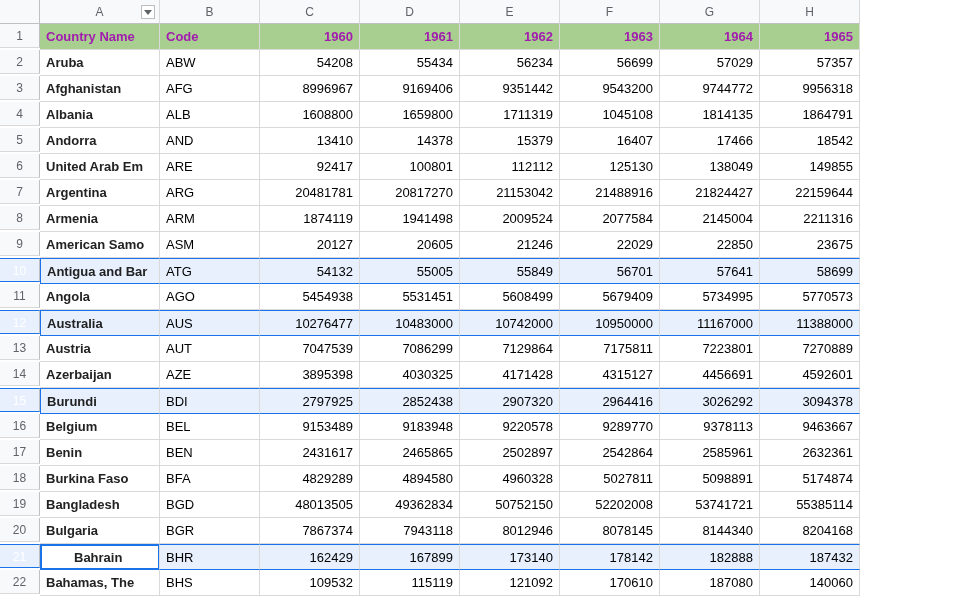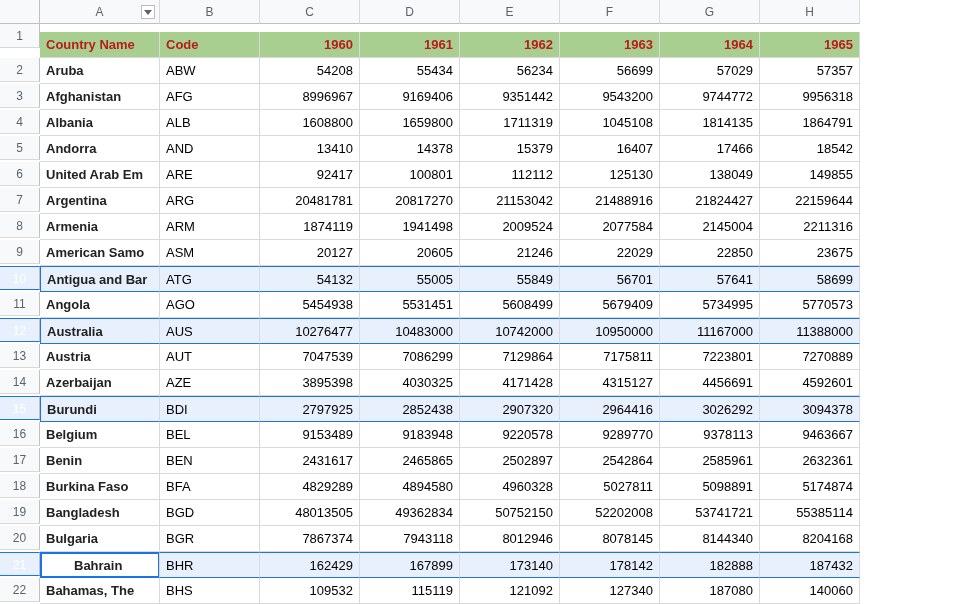--- a/index.html
+++ b/index.html
@@ -53,22 +53,21 @@
     border: 1px solid #bdbdbd;
     background: #fff;
     display: flex;
     align-items: center;
     justify-content: center;
   }
   .col-hdr .dd svg { display:block; }
   .hdr-row .cell {
     background: #a8cf8f;
     font-weight: bold;
-    color: #b91c1c;
-    margin-top: 8px;
+    color: #a21caf;
   }
   .hdr-row .num { text-align: right; }
   .name { font-weight: bold; color: #222; }
   .num { text-align: right; }
   .row-sel .row-hdr {
     background: #5f6368;
     color: #fff;
   }
   .row-sel .cell {
     background: #e8f0fe;
@@ -119,14 +118,14 @@
     <div class="row-sel row-sel-top row-sel-bot" style="display: contents;"><div class="cell row-hdr">12</div><div class="cell name first-data">Australia</div><div class="cell">AUS</div><div class="cell num">10276477</div><div class="cell num">10483000</div><div class="cell num">10742000</div><div class="cell num">10950000</div><div class="cell num">11167000</div><div class="cell num">11388000</div></div>
     <div class="" style="display: contents;"><div class="cell row-hdr">13</div><div class="cell name first-data">Austria</div><div class="cell">AUT</div><div class="cell num">7047539</div><div class="cell num">7086299</div><div class="cell num">7129864</div><div class="cell num">7175811</div><div class="cell num">7223801</div><div class="cell num">7270889</div></div>
     <div class="" style="display: contents;"><div class="cell row-hdr">14</div><div class="cell name first-data">Azerbaijan</div><div class="cell">AZE</div><div class="cell num">3895398</div><div class="cell num">4030325</div><div class="cell num">4171428</div><div class="cell num">4315127</div><div class="cell num">4456691</div><div class="cell num">4592601</div></div>
     <div class="row-sel row-sel-top row-sel-bot" style="display: contents;"><div class="cell row-hdr">15</div><div class="cell name first-data">Burundi</div><div class="cell">BDI</div><div class="cell num">2797925</div><div class="cell num">2852438</div><div class="cell num">2907320</div><div class="cell num">2964416</div><div class="cell num">3026292</div><div class="cell num">3094378</div></div>
     <div class="" style="display: contents;"><div class="cell row-hdr">16</div><div class="cell name first-data">Belgium</div><div class="cell">BEL</div><div class="cell num">9153489</div><div class="cell num">9183948</div><div class="cell num">9220578</div><div class="cell num">9289770</div><div class="cell num">9378113</div><div class="cell num">9463667</div></div>
     <div class="" style="display: contents;"><div class="cell row-hdr">17</div><div class="cell name first-data">Benin</div><div class="cell">BEN</div><div class="cell num">2431617</div><div class="cell num">2465865</div><div class="cell num">2502897</div><div class="cell num">2542864</div><div class="cell num">2585961</div><div class="cell num">2632361</div></div>
     <div class="" style="display: contents;"><div class="cell row-hdr">18</div><div class="cell name first-data">Burkina Faso</div><div class="cell">BFA</div><div class="cell num">4829289</div><div class="cell num">4894580</div><div class="cell num">4960328</div><div class="cell num">5027811</div><div class="cell num">5098891</div><div class="cell num">5174874</div></div>
     <div class="" style="display: contents;"><div class="cell row-hdr">19</div><div class="cell name first-data">Bangladesh</div><div class="cell">BGD</div><div class="cell num">48013505</div><div class="cell num">49362834</div><div class="cell num">50752150</div><div class="cell num">52202008</div><div class="cell num">53741721</div><div class="cell num">55385114</div></div>
     <div class="" style="display: contents;"><div class="cell row-hdr">20</div><div class="cell name first-data">Bulgaria</div><div class="cell">BGR</div><div class="cell num">7867374</div><div class="cell num">7943118</div><div class="cell num">8012946</div><div class="cell num">8078145</div><div class="cell num">8144340</div><div class="cell num">8204168</div></div>
     <div class="row-sel row-sel-top row-sel-bot row-active" style="display: contents;"><div class="cell row-hdr">21</div><div class="cell name first-data">Bahrain</div><div class="cell">BHR</div><div class="cell num">162429</div><div class="cell num">167899</div><div class="cell num">173140</div><div class="cell num">178142</div><div class="cell num">182888</div><div class="cell num">187432</div></div>
-    <div class="" style="display: contents;"><div class="cell row-hdr">22</div><div class="cell name first-data">Bahamas, The</div><div class="cell">BHS</div><div class="cell num">109532</div><div class="cell num">115119</div><div class="cell num">121092</div><div class="cell num">127340</div><div class="cell num">187080</div><div class="cell num">140060</div></div>
+    <div class="" style="display: contents;"><div class="cell row-hdr">22</div><div class="cell name first-data">Bahamas, The</div><div class="cell">BHS</div><div class="cell num">109532</div><div class="cell num">115119</div><div class="cell num">121092</div><div class="cell num">170610</div><div class="cell num">187080</div><div class="cell num">140060</div></div>
   </div>
 
 </body></html>

